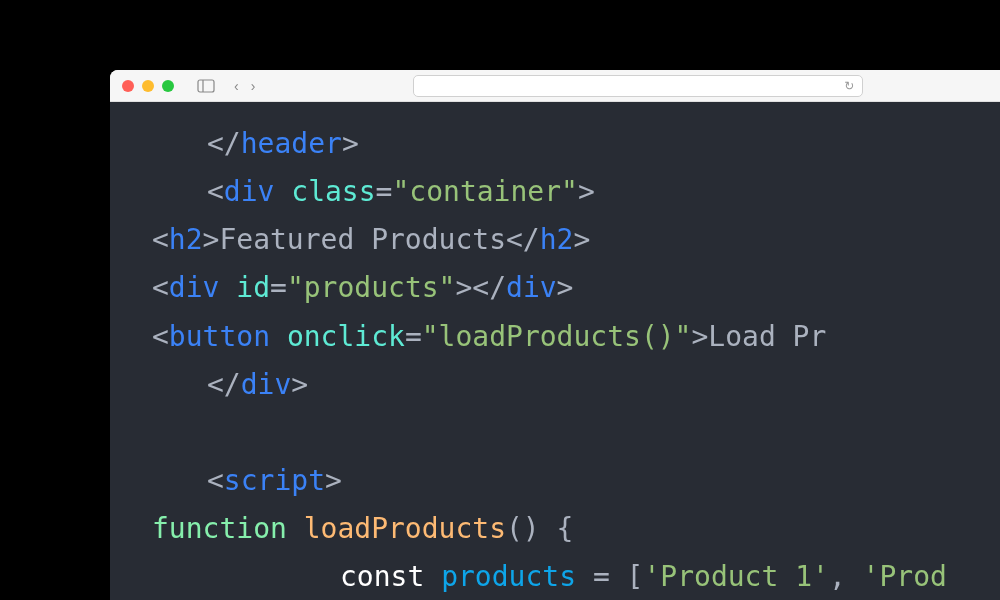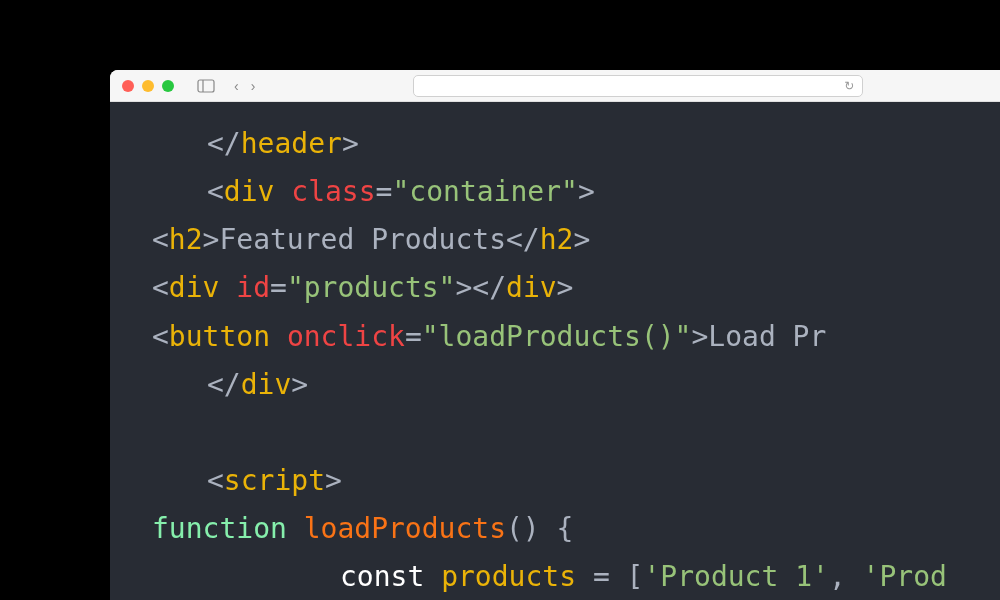--- a/index.html
+++ b/index.html
@@ -94,30 +94,30 @@
       overflow: hidden;
       white-space: pre;
     }
     .code-line {
       padding-left: 42px;
     }
     .indent-1 { padding-left: 97px; }
     .indent-2 { }
     .indent-3 { padding-left: 230px; }
     .angle { color: #abb2bf; }
-    .tag { color: #eab308; }
-    .attr { color: #ef4444; }
+    .tag { color: #3b82f6; }
+    .attr { color: #5eead4; }
     .operator { color: #abb2bf; }
     .string { color: #98c379; }
     .text { color: #abb2bf; }
     .keyword { color: #86efac; }
-    .func-name { color: #f97316; }
+    .func-name { color: #fdba74; }
     .paren { color: #abb2bf; }
     .const-kw { color: #ffffff; }
-    .var-name { color: #eab308; }
+    .var-name { color: #0ea5e9; }
   </style>
 </head>
 <body>
 
 <div class="browser-window">
   <div class="browser-chrome">
     <div class="traffic-lights">
       <div class="traffic-light red"></div>
       <div class="traffic-light yellow"></div>
       <div class="traffic-light green"></div>

